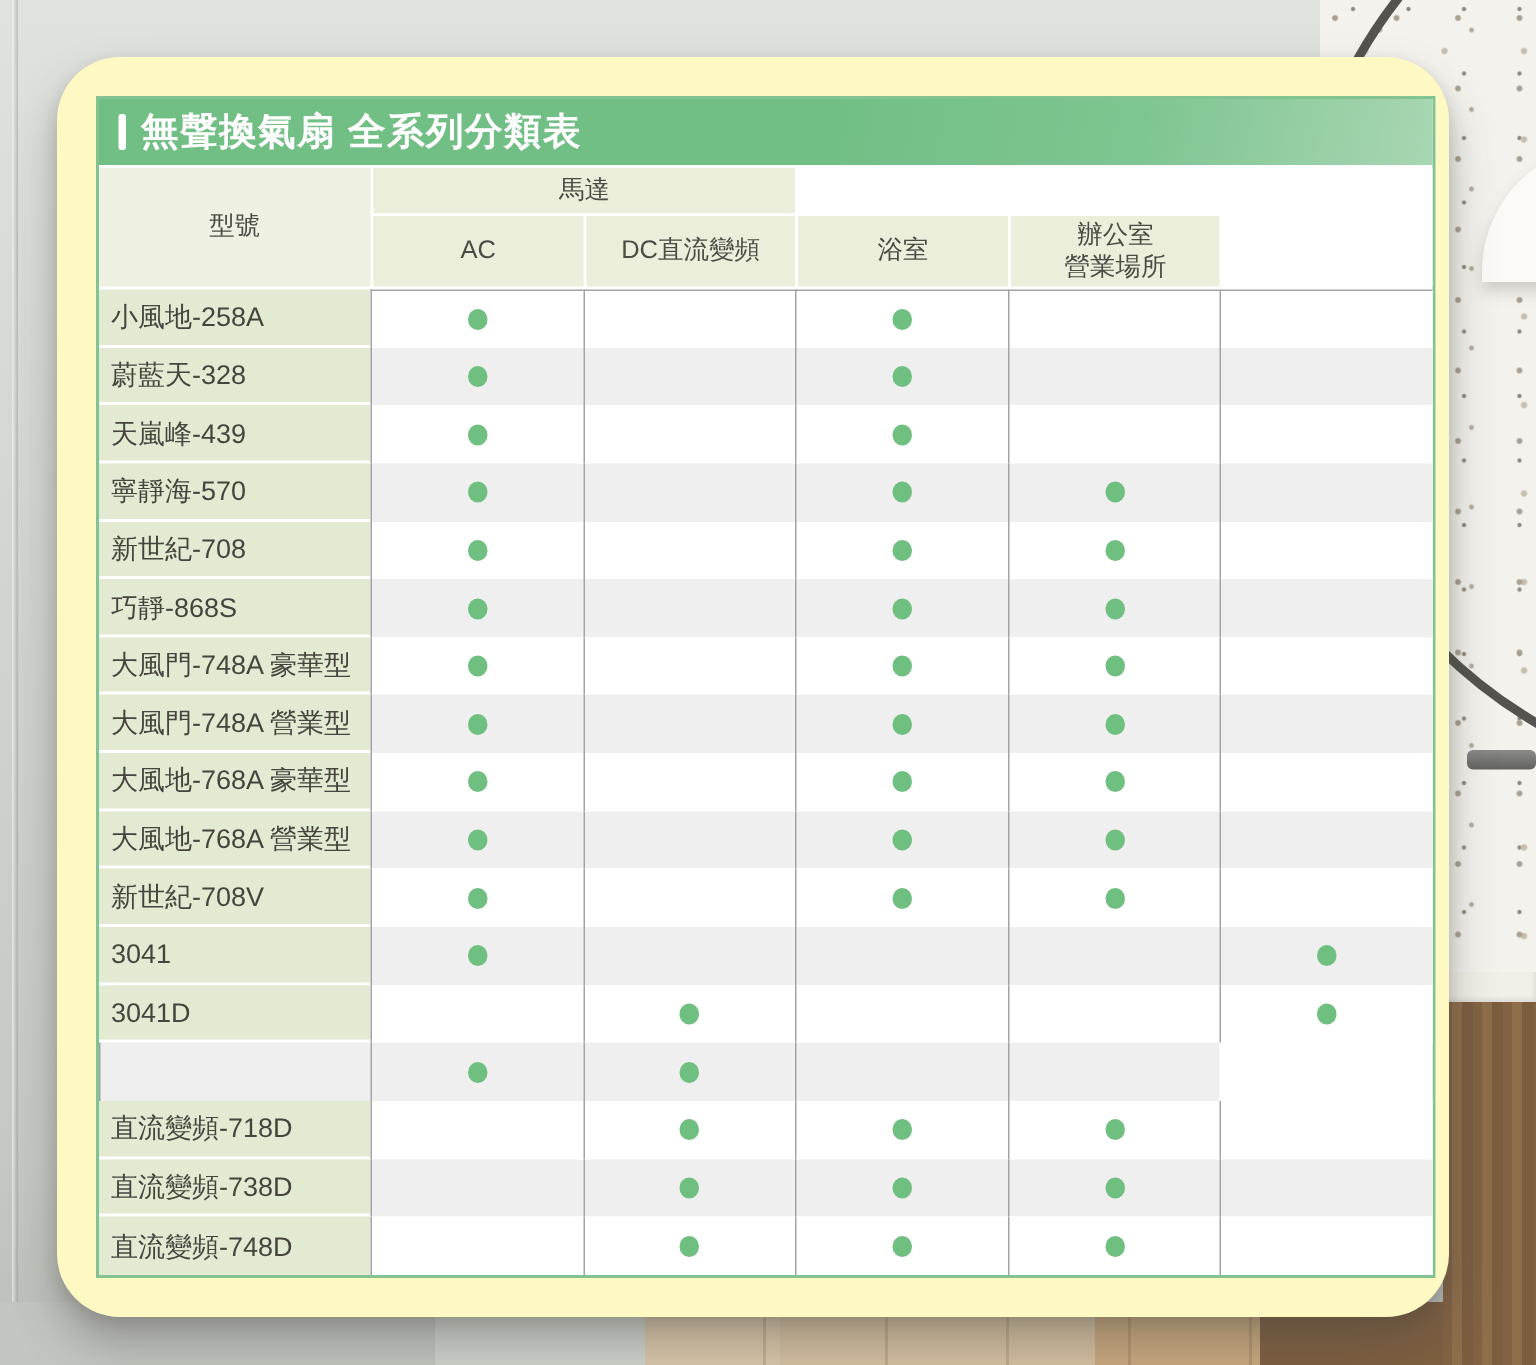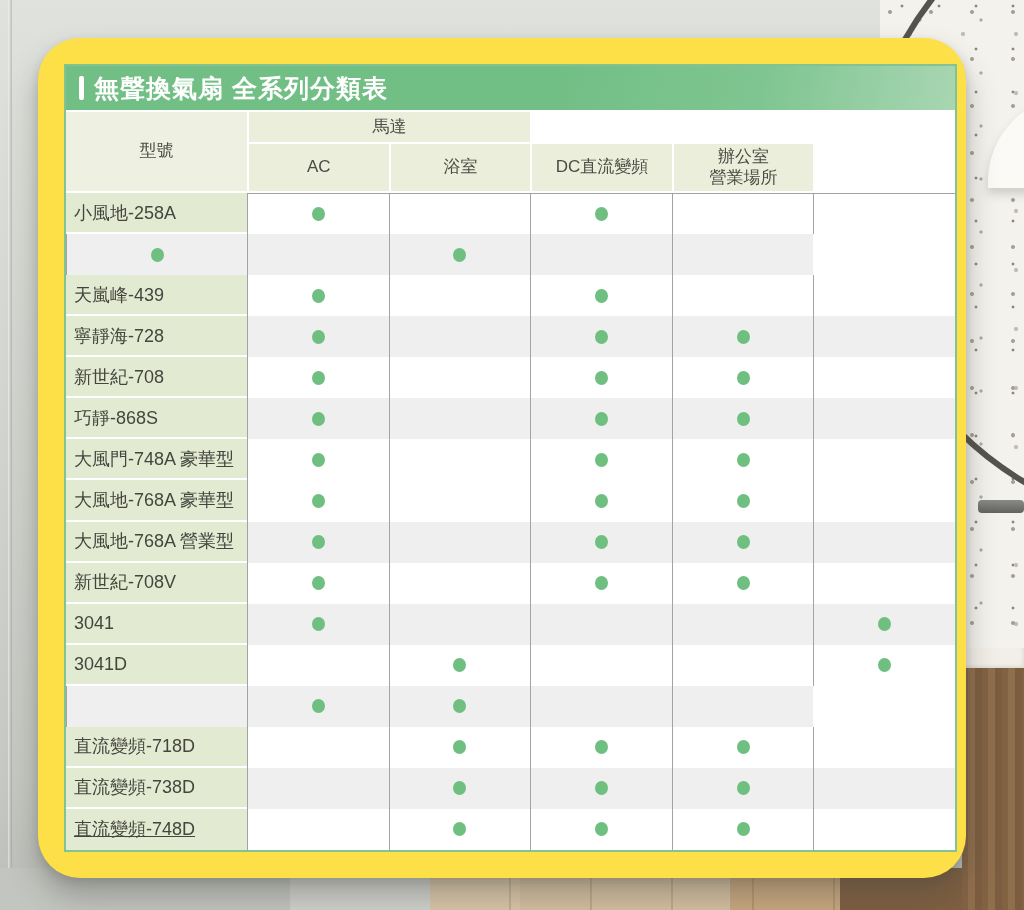--- a/index.html
+++ b/index.html
@@ -62,21 +62,21 @@
       #c9a87f 730px 840px, #7e5f41 840px 100%);
   }
   .bg-floor-seams {
     position: absolute; left: 430px; bottom: 0; width: 410px; height: 42px;
     background: repeating-linear-gradient(90deg, transparent 0 79px, rgba(90,70,45,.18) 79px 81px);
   }
 
   
   .card {
     position: absolute; left: 38px; top: 38px; width: 928px; height: 840px;
-    background: #fde047; border-radius: 42px;
+    background: #fef9c3; border-radius: 42px;
     box-shadow: 0 18px 30px rgba(70,70,64,.35), 0 4px 10px rgba(70,70,64,.18);
     z-index: 5;
   }
 
   
   .table {
     position: absolute; left: 26px; top: 26px; width: 893px; height: 788px;
     border: 2px solid #82c391;
     display: flex; flex-direction: column;
     background: #fff;
@@ -124,21 +124,21 @@
     grid-template-columns: 181px 1fr 1fr 1fr 1fr 1fr;
   }
   .label-cell {
     background: #e2ebd2;
     border-bottom: 2px solid #ffffff;
     display: flex; align-items: center;
     padding-left: 8px;
     font-size: 18px; color: #45453e;
     white-space: nowrap; overflow: hidden;
   }
-  .row:last-child .label-cell { border-bottom: none; text-decoration: underline; }
+  .row:last-child .label-cell { border-bottom: none; }
   .mark-cell {
     border-left: 1px solid #a3a3a3;
     display: flex; align-items: center; justify-content: center;
   }
   .row:first-child .mark-cell { border-top: 1px solid #a3a3a3; }
   .row.stripe .mark-cell { background: #efefef; }
   .row:not(.stripe) .mark-cell { background: #ffffff; }
   .dot {
     width: 13px; height: 14px; border-radius: 50%;
     background: #6fbf80;
@@ -164,41 +164,42 @@
     <div class="title-bar">
       <span class="title-tick"></span>
       <span class="title-text">無聲換氣扇 全系列分類表</span>
     </div>
 
     <div class="header">
       <div class="hc model-head">型號</div>
       <div class="hc group-motor">馬達</div>
       <div class="hc group-space">適用空間</div>
       <div class="hc">AC</div>
+      <div class="hc">DC直流變頻</div>
       <div class="hc">浴室</div>
-      <div class="hc">DC直流變頻</div>
       <div class="hc">辦公室
 營業場所</div>
     </div>
 
     <div class="tbody">
   <div class="row">
     <div class="label-cell">小風地-258A</div>
     <div class="mark-cell">
             <span class="dot"></span>
           </div>
     <div class="mark-cell"></div>
     <div class="mark-cell">
             <span class="dot"></span>
           </div>
     <div class="mark-cell"></div>
     <div class="mark-cell"></div>
   </div>
 
   <div class="row stripe">
+    <div class="label-cell">蔚藍天-328</div>
     <div class="mark-cell">
             <span class="dot"></span>
           </div>
     <div class="mark-cell"></div>
     <div class="mark-cell">
             <span class="dot"></span>
           </div>
     <div class="mark-cell"></div>
     <div class="mark-cell"></div>
   </div>
@@ -210,21 +211,21 @@
           </div>
     <div class="mark-cell"></div>
     <div class="mark-cell">
             <span class="dot"></span>
           </div>
     <div class="mark-cell"></div>
     <div class="mark-cell"></div>
   </div>
 
   <div class="row stripe">
-    <div class="label-cell">寧靜海-728</div>
+    <div class="label-cell">寧靜海-570</div>
     <div class="mark-cell">
             <span class="dot"></span>
           </div>
     <div class="mark-cell"></div>
     <div class="mark-cell">
             <span class="dot"></span>
           </div>
     <div class="mark-cell">
             <span class="dot"></span>
           </div>
@@ -269,20 +270,34 @@
     <div class="mark-cell"></div>
     <div class="mark-cell">
             <span class="dot"></span>
           </div>
     <div class="mark-cell">
             <span class="dot"></span>
           </div>
     <div class="mark-cell"></div>
   </div>
 
+  <div class="row stripe">
+    <div class="label-cell">大風門-748A 營業型</div>
+    <div class="mark-cell">
+            <span class="dot"></span>
+          </div>
+    <div class="mark-cell"></div>
+    <div class="mark-cell">
+            <span class="dot"></span>
+          </div>
+    <div class="mark-cell">
+            <span class="dot"></span>
+          </div>
+    <div class="mark-cell"></div>
+  </div>
 
   <div class="row">
     <div class="label-cell">大風地-768A 豪華型</div>
     <div class="mark-cell">
             <span class="dot"></span>
           </div>
     <div class="mark-cell"></div>
     <div class="mark-cell">
             <span class="dot"></span>
           </div>

